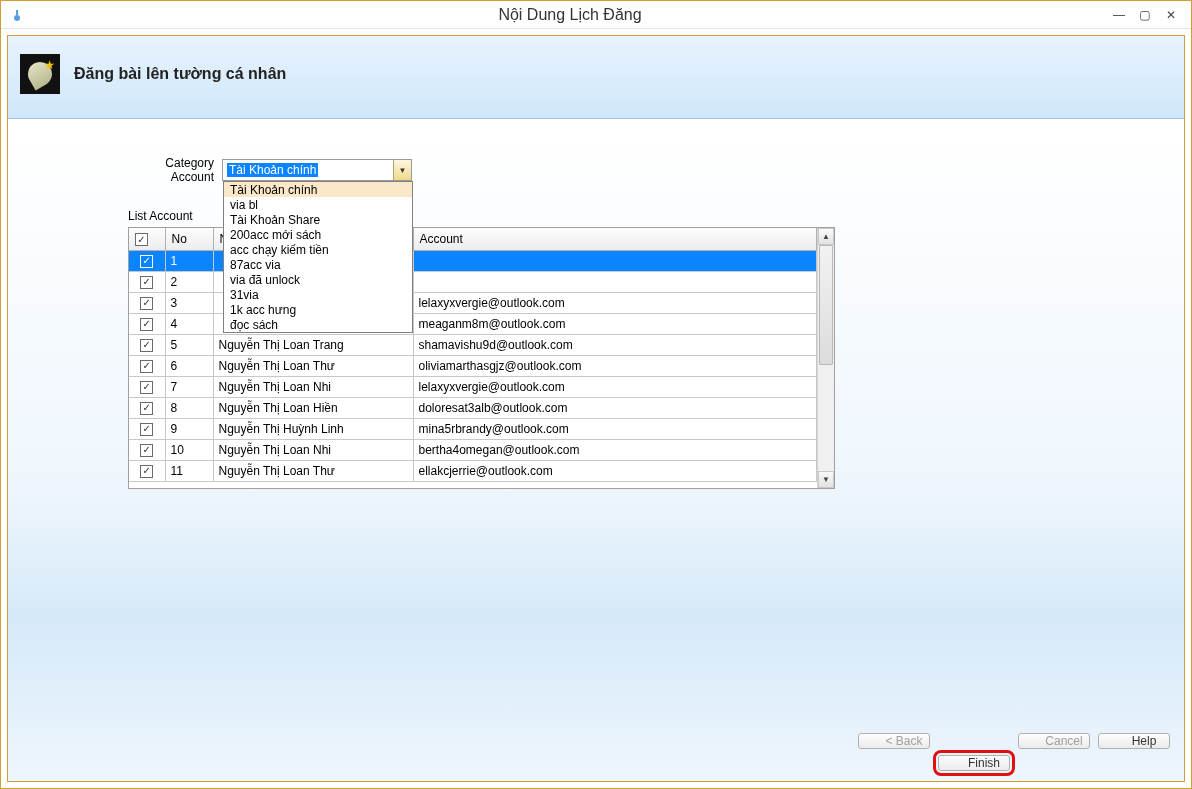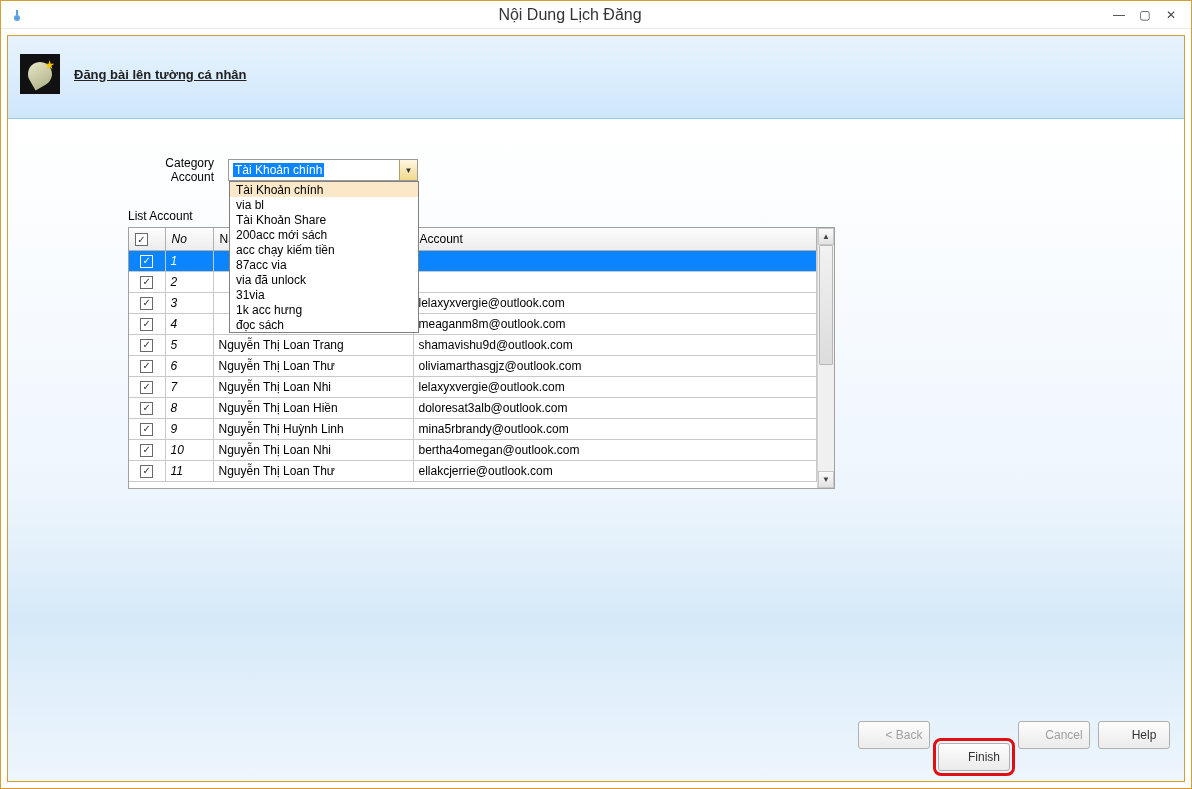--- a/index.html
+++ b/index.html
@@ -100,37 +100,36 @@
     }
     .header-icon-star {
       position: absolute;
       top: 4px;
       right: 5px;
       color: #f5c400;
       font-size: 12px;
     }
     .header-title {
       font-weight: bold;
-      font-size: 13px;
+      font-size: 16px;
       color: #222;
-      text-decoration: underline;
     }
     .content-area {
       position: absolute;
       top: 95px;
       bottom: 0;
       left: 0;
       right: 0;
       background: linear-gradient(180deg, #ffffff 0%, #eef6fd 55%, #d6e9f8 75%, #eef6fd 100%);
       padding: 28px 0 0 120px;
     }
     .row-category {
       display: flex;
       align-items: center;
-      gap: 10px;
+      gap: 4px;
       height: 22px;
       position: relative;
     }
     .row-category-label {
       width: 90px;
       text-align: right;
       padding-right: 4px;
     }
     .combo {
       border: 1px solid #9a9a9a;
@@ -212,21 +211,21 @@
     }
     table.accounts th:first-child { border-left: none; }
     table.accounts td {
       border: 1px solid #c8c8c8;
       height: 21px;
       padding: 0 5px;
       white-space: nowrap;
     }
     table.accounts td:first-child { border-left: none; }
     .col-chk { width: 36px; text-align: center; }
-    .col-no  { width: 48px; font-style: italic; }
+    .col-no  { width: 48px; }
     .col-name{ width: 200px; }
     .chk {
       width: 13px;
       height: 13px;
       border: 1px solid #6a6a6a;
       display: inline-flex;
       align-items: center;
       justify-content: center;
       background: #fff;
       font-size: 10px;
@@ -273,21 +272,21 @@
     .button-bar {
       position: absolute;
       bottom: 10px;
       right: 14px;
       display: flex;
       gap: 8px;
       align-items: center;
     }
     .btn {
       min-width: 72px;
-      height: 28px;
+      height: 16px;
       border: 1px solid #b0b0b0;
       background: linear-gradient(#fdfdfd,#ebebeb);
       border-radius: 3px;
       font-size: 12px;
       color: #333;
       display: flex;
       align-items: center;
       justify-content: center;
       cursor: pointer;
       padding-left: 20px;

